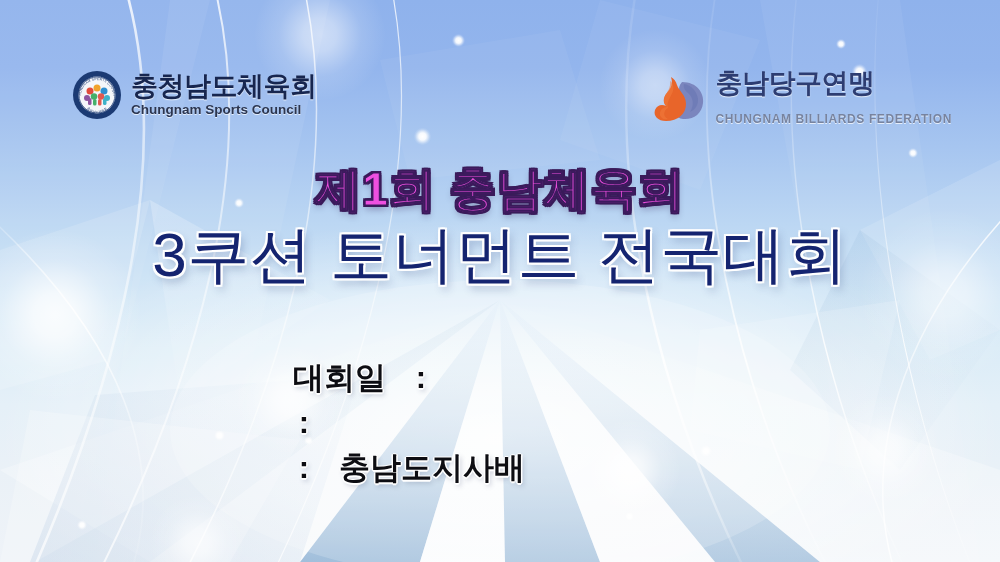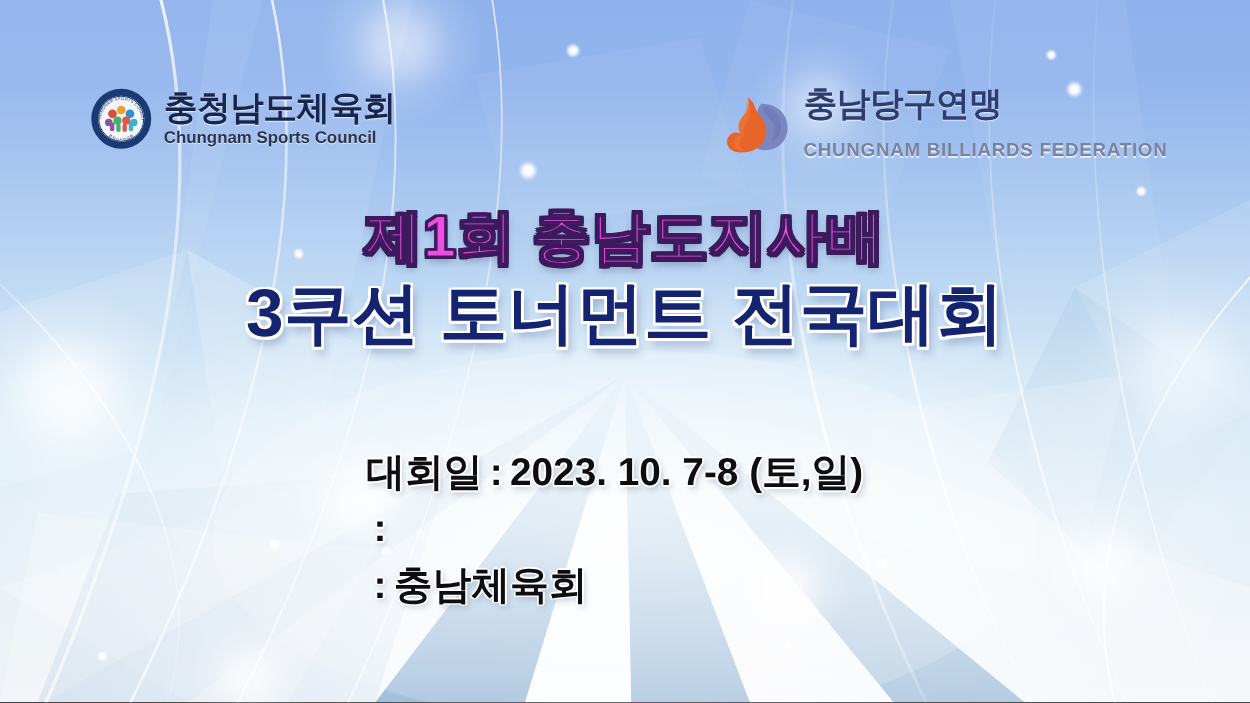--- a/index.html
+++ b/index.html
@@ -47,21 +47,21 @@
   }
 
   
   .logo-block {
     position: absolute;
     display: flex;
     align-items: center;
     gap: 9px;
   }
   #logo-left  { left: 72px; top: 70px; }
-  #logo-right { right: 66px; top: 70px; }
+  #logo-right { right: 48px; top: 70px; }
 
   .emblem-left { width: 50px; height: 50px; flex: 0 0 auto; }
   .emblem-right { width: 56px; height: 50px; flex: 0 0 auto; }
 
   .logo-text { line-height: 1; }
   .logo-ko {
     font-size: 27px;
     font-weight: 700;
     letter-spacing: -0.5px;
     color: #17264f;
@@ -70,21 +70,21 @@
   .logo-ko.rightko { color: #2d3d72; }
   .logo-en {
     font-size: 13.5px;
     font-weight: 600;
     letter-spacing: 0px;
     color: #2b3550;
     margin-top: 3px;
     text-shadow: 0 1px 0 rgba(255,255,255,0.7);
   }
   .logo-en.righten {
-    font-size: 15px;
+    font-size: 12px;
     font-weight: 700;
     letter-spacing: 0.6px;
     color: #77839f;
     margin-top: 16px;
     text-align: left;
   }
 
   
   #headline-block {
     position: absolute;
@@ -98,22 +98,22 @@
     letter-spacing: 1px;
     color: #ef4fe0;
     line-height: 1;
     -webkit-text-stroke: 1px #3d1a5e;
     text-shadow:
       2px 0 0 #3a1b5a, -2px 0 0 #3a1b5a, 0 2px 0 #3a1b5a, 0 -2px 0 #3a1b5a,
       2px 2px 0 #3a1b5a, -2px 2px 0 #3a1b5a, 2px -2px 0 #3a1b5a, -2px -2px 0 #3a1b5a,
       0 4px 7px rgba(30,10,60,0.35);
   }
   #maintitle {
-    font-size: 54px;
-    font-weight: 700;
+    font-size: 62px;
+    font-weight: 400;
     letter-spacing: 0.5px;
     color: #152470;
     line-height: 1;
     margin-top: 12px;
     text-shadow:
       2px 0 0 rgba(255,255,255,0.95), -2px 0 0 rgba(255,255,255,0.95),
       0 2px 0 rgba(255,255,255,0.95), 0 -2px 0 rgba(255,255,255,0.95),
       2px 2px 0 rgba(255,255,255,0.9), -2px 2px 0 rgba(255,255,255,0.9),
       2px -2px 0 rgba(255,255,255,0.9), -2px -2px 0 rgba(255,255,255,0.9),
       3px 5px 8px rgba(40,60,120,0.35);
@@ -132,20 +132,21 @@
     font-weight: 800;
     color: #0d0d12;
     line-height: 1;
     margin-bottom: 14px;
     white-space: pre;
     text-shadow:
       1.5px 0 0 rgba(255,255,255,0.95), -1.5px 0 0 rgba(255,255,255,0.95),
       0 1.5px 0 rgba(255,255,255,0.95), 0 -1.5px 0 rgba(255,255,255,0.95),
       1px 1px 0 rgba(255,255,255,0.9), -1px 1px 0 rgba(255,255,255,0.9),
       2px 3px 5px rgba(60,70,110,0.3);
+    gap: 24px;
   }
   .info-label { display: inline-block; min-width: 88px; }
   .info-sep   { display: inline-block; width: 22px; text-align: center; }
   .info-value { display: inline-block; }
 </style>
 </head>
 <body>
 
 <div id="poster">
 
@@ -287,32 +288,31 @@
       <path d="M40 8 C46 26 36 34 30 42 C24 50 24 60 30 66 C22 62 12 64 8 74 C4 86 14 96 30 96 C54 96 70 82 70 62 C70 44 56 36 52 24 C50 17 46 11 40 8 Z" fill="#e8652a"></path>
       <path d="M38 16 C40 30 32 38 28 46 C24 54 26 62 32 68 C24 68 18 74 18 82 C18 90 26 94 34 92 C22 86 26 74 34 70 C30 58 40 48 44 36 C46 28 44 20 38 16 Z" fill="#f07b3c" opacity="0.55"></path>
     </svg>
     <div class="logo-text">
       <div class="logo-ko rightko">충남당구연맹</div>
       <div class="logo-en righten">CHUNGNAM BILLIARDS FEDERATION</div>
     </div>
   </div>
 
   <div id="headline-block">
-    <div id="subtitle">제1회 충남도지사배</div>
+    <div id="subtitle">제1회 충남체육회</div>
     <div id="maintitle">3쿠션 토너먼트 전국대회</div>
   </div>
 
   <div id="info-block">
     <div class="info-row">
       <span class="info-label">대회일</span>
       <span class="info-sep">:</span>
-      <span class="info-value">2023. 10. 7-8 (토,일)</span>
     </div>
     <div class="info-row">
       <span class="info-sep">:</span>
     </div>
     <div class="info-row">
       <span class="info-sep">:</span>
-      <span class="info-value">충남체육회</span>
+      <span class="info-value">충남도지사배</span>
     </div>
   </div>
 
 </div>
 
 </body></html>

